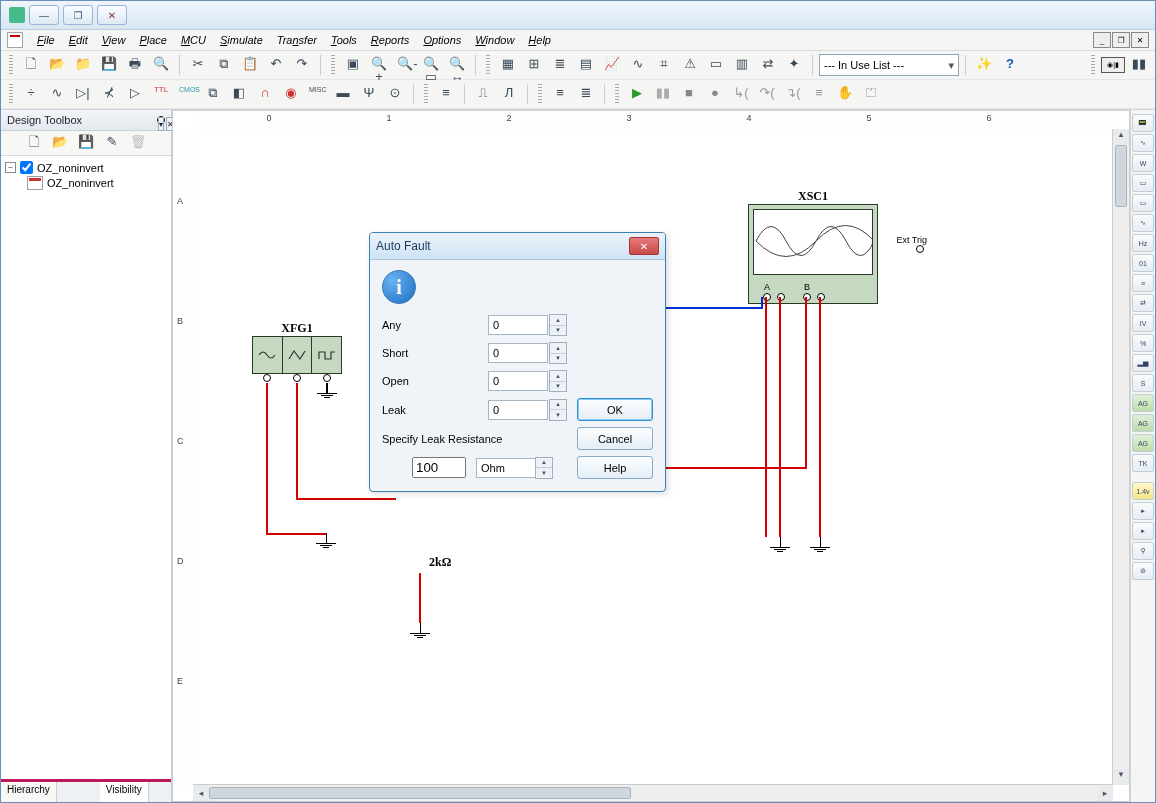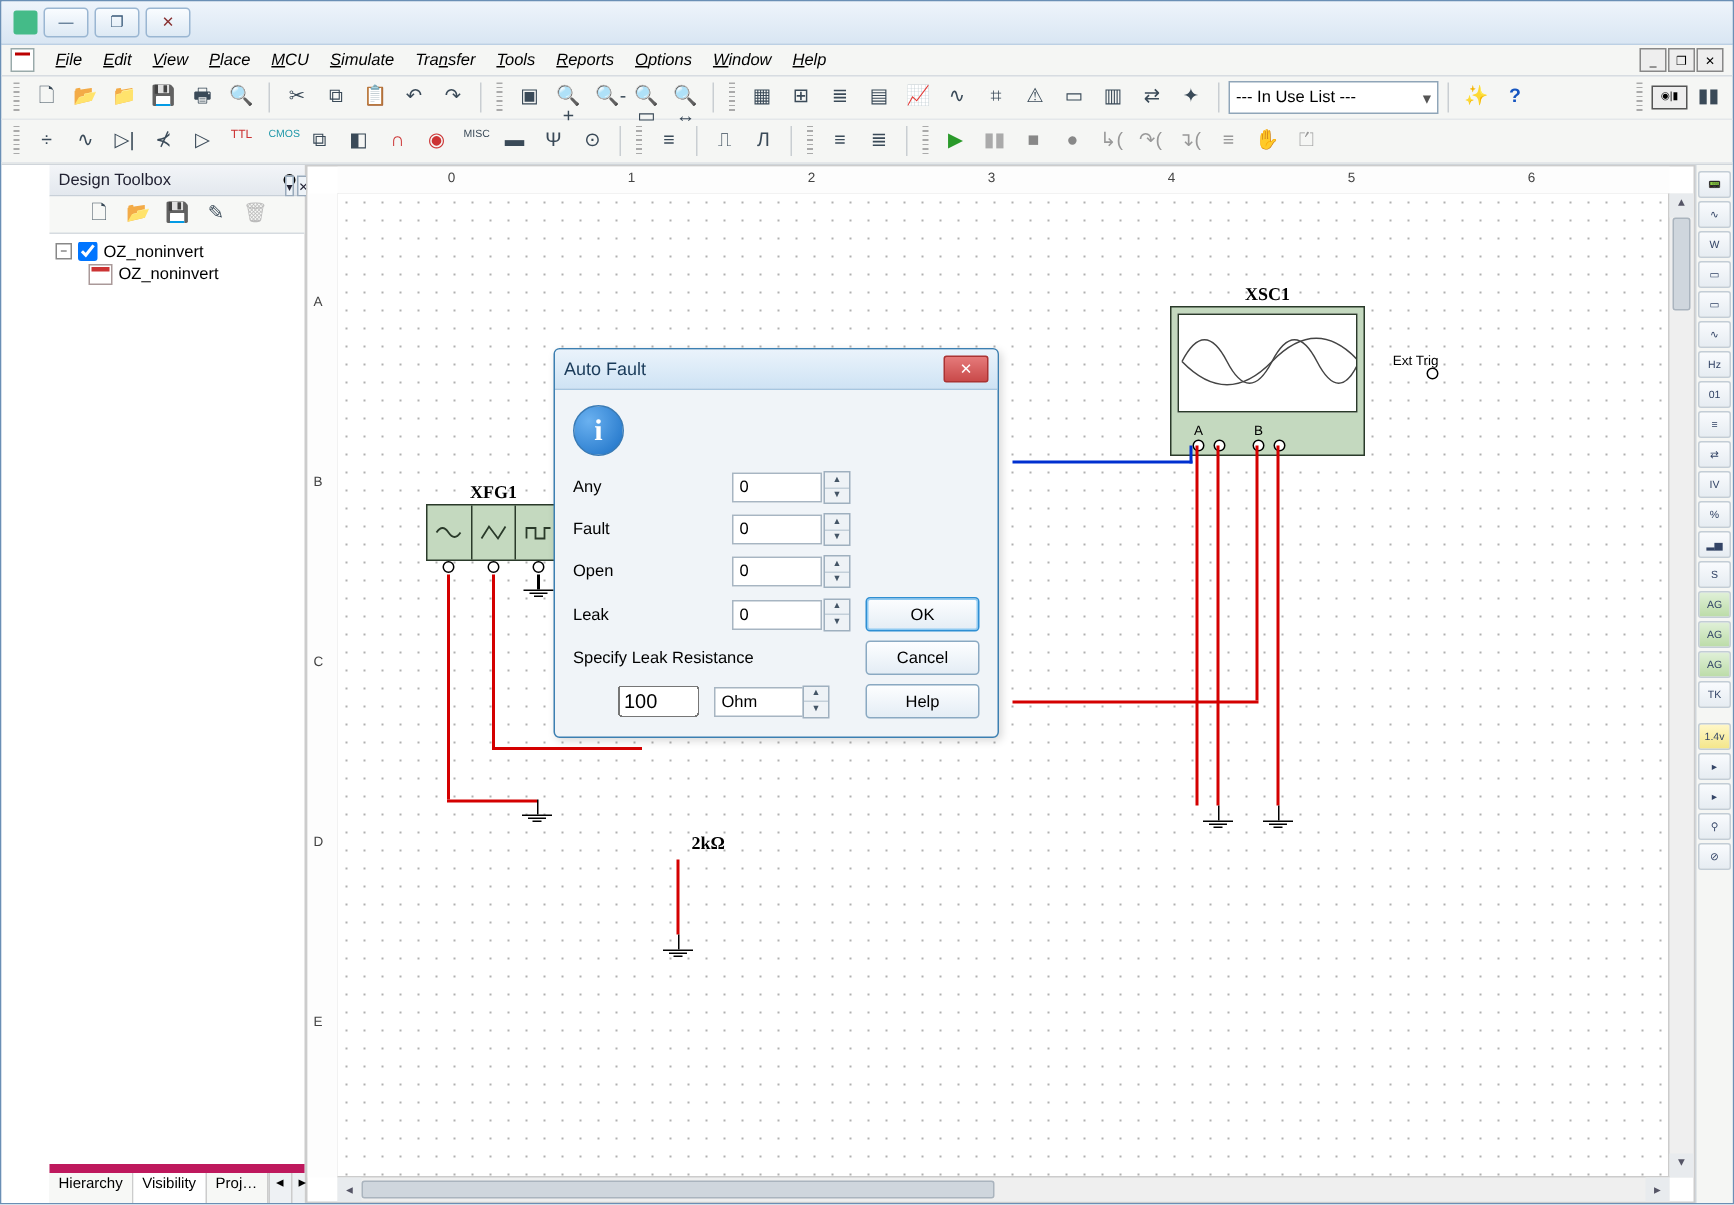--- a/index.html
+++ b/index.html
@@ -19,33 +19,33 @@
   .mdi-btns .b{ width:16px;height:14px;border:1px solid #888;background:#eee;font-size:8px;display:flex;align-items:center;justify-content:center;}
   .toolbar-area { background:#f5f6f4; border-bottom:1px solid #d0d5da;}
   .toolbar-row { display:flex; align-items:center; padding:2px 4px; gap:2px; min-height:24px; border-bottom:1px solid #e4e7ea;}
   .grip { width:4px; height:20px; background:repeating-linear-gradient(#aaa,#aaa 1px,transparent 1px,transparent 3px); margin:0 4px;}
   .tbtn { width:22px; height:22px; display:flex; align-items:center; justify-content:center; border:1px solid transparent; border-radius:2px;}
   .tbtn svg, .tbtn .g { width:16px;height:16px;}
   .sep { width:1px; height:20px; background:#c9ced2; margin:0 4px;}
   .inuse { width:130px; height:20px; border:1px solid #8fa5b8; background:#fff; display:flex; align-items:center; padding:0 4px; font-size:11px; position:relative;}
   .inuse:after{content:"▾"; position:absolute; right:4px; color:#555;}
   .body { flex:1; display:flex; overflow:hidden; background:#fff;}
-  .left-panel { width:170px; border-right:1px solid #ccc; display:flex; flex-direction:column; background:#fff; min-width:170px;margin-left:32px;}
+  .left-panel { width:170px; border-right:1px solid #ccc; display:flex; flex-direction:column; background:#fff; min-width:170px;}
   .lp-title { height:20px; background:linear-gradient(#f3f5f8,#e3e8ee); border-bottom:1px solid #c8d0d8; display:flex; align-items:center; padding:0 6px; font-size:11px; color:#223;}
   .lp-title .pin { margin-left:auto; display:flex; gap:2px;}
   .lp-title .pin span{width:12px;height:12px;border:1px solid #9ab;background:#eef3f8;font-size:8px;display:flex;align-items:center;justify-content:center;}
   .lp-toolbar { height:24px; display:flex; align-items:center; justify-content:center; gap:4px; border-bottom:1px solid #d6dbe0; background:#f7f8f6;}
   .lp-toolbar .tbtn{width:20px;height:20px;}
   .tree { flex:1; padding:4px 4px; overflow:auto;}
   .tree-row { display:flex; align-items:center; gap:4px; padding:1px 0;}
   .tree-row .exp{ width:9px;height:9px;border:1px solid #888;display:flex;align-items:center;justify-content:center;font-size:8px;line-height:1;color:#333;background:#fff;}
   .tree-row.child{ padding-left:22px;}
   .tree-row .ic{width:14px;height:12px;background:#fff;border:1px solid #a99;position:relative;}
   .tree-row .ic.red:before{content:"";position:absolute;left:1px;top:1px;right:1px;height:3px;background:#c33;}
-  .lp-tabs { height:20px; display:flex; border-top:6px solid #be185d; background:#eef1f4; font-size:10px;}
+  .lp-tabs { height:20px; display:flex; border-top:3px solid #be185d; background:#eef1f4; font-size:10px;gap:43px;}
   .lp-tabs .t{ padding:2px 6px; border-right:1px solid #ccc; background:#f7f8f6;}
   .lp-tabs .t.active{ background:#fff;}
   .lp-tabs .nav{display:flex;margin-left:auto;}
   .lp-tabs .nav span{width:14px;text-align:center;border-left:1px solid #ccc;}
   .center { flex:1; display:flex; flex-direction:column; position:relative; background:#fff; overflow:hidden;}
   .canvas-wrap { flex:1; position:relative; overflow:hidden; border:1px solid #ccc; margin:0; background:#fff;}
   .ruler-h { position:absolute; left:20px; right:16px; top:0; height:18px; background:#fdfdfd; border-bottom:1px solid #ccc; font-size:9px; color:#444;}
   .ruler-h .lbl{position:absolute;top:2px;transform:translateX(-50%);}
   .ruler-v { position:absolute; left:0; top:18px; bottom:16px; width:20px; background:#fdfdfd; border-right:1px solid #ccc;}
   .ruler-v .lbl{position:absolute;left:4px;transform:translateY(-50%);font-size:9px;color:#444;}
@@ -73,21 +73,21 @@
   .xfg .box{height:36px;border:1px solid #2a3a2a;background:#c4d9bf;display:flex;}
   .xfg .box .cell{flex:1;border-right:1px solid #2a3a2a;display:flex;align-items:center;justify-content:center;}
   .xfg .box .cell:last-child{border-right:none;}
   .xfg .termrow{height:12px;display:flex;}
   .xfg .termrow .tc{flex:1;display:flex;align-items:flex-start;justify-content:center;font-size:10px;}
   .pin{width:6px;height:6px;border:1px solid #000;border-radius:50%;background:#fff;display:inline-block;}
   .scope{position:absolute; left:555px; top:60px; width:130px;}
   .scope .outer{height:90px;border:1px solid #2a3a2a;background:#c4d9bf;padding:4px;position:relative;}
   .scope .screen{height:64px;background:#fff;border:1px solid #2a3a2a;position:relative;overflow:hidden;}
   .scope .term{position:absolute;bottom:2px;font-size:9px;display:flex;flex-direction:column;align-items:center;gap:1px;}
-  .scope .ext{position:absolute;right:-50px;top:30px;font-size:9px;text-align:right;}
+  .scope .ext{position:absolute;right:-50px;top:30px;font-size:9px;text-align:left;}
   .wire{position:absolute;background:#d40000;}
   .wire.blue{background:#0030d0;}
   .gnd{position:absolute;width:20px;}
   .gnd .v{width:1px;height:10px;background:#000;margin:0 auto;}
   .gnd .h1{height:1px;background:#000;}
   .gnd .h2{height:1px;background:#000;width:60%;margin:1px auto 0;}
   .gnd .h3{height:1px;background:#000;width:30%;margin:1px auto 0;}
   .rlabel{position:absolute;font:bold 12px "Times New Roman",serif;}
   
   .dialog{ position:absolute; left:369px; top:232px; width:295px; border:1px solid #3c7fb1; background:#f0f4f8; box-shadow:2px 2px 6px rgba(0,0,0,.15); border-radius:4px; overflow:hidden; font-size:11px;}
@@ -599,21 +599,21 @@
       </div>
       <div class="form-grid">
         <span class="lbl">Any</span>
         <input type="text" value="0" style="">
         <div class="spin">
             <span>▲</span>
             <span>▼</span>
           </div>
         <span></span>
 
-        <span class="lbl">Fault</span>
+        <span class="lbl">Short</span>
         <input type="text" value="0" style="">
         <div class="spin">
             <span>▲</span>
             <span>▼</span>
           </div>
         <span></span>
 
         <span class="lbl">Open</span>
         <input type="text" value="0" style="">
         <div class="spin">

